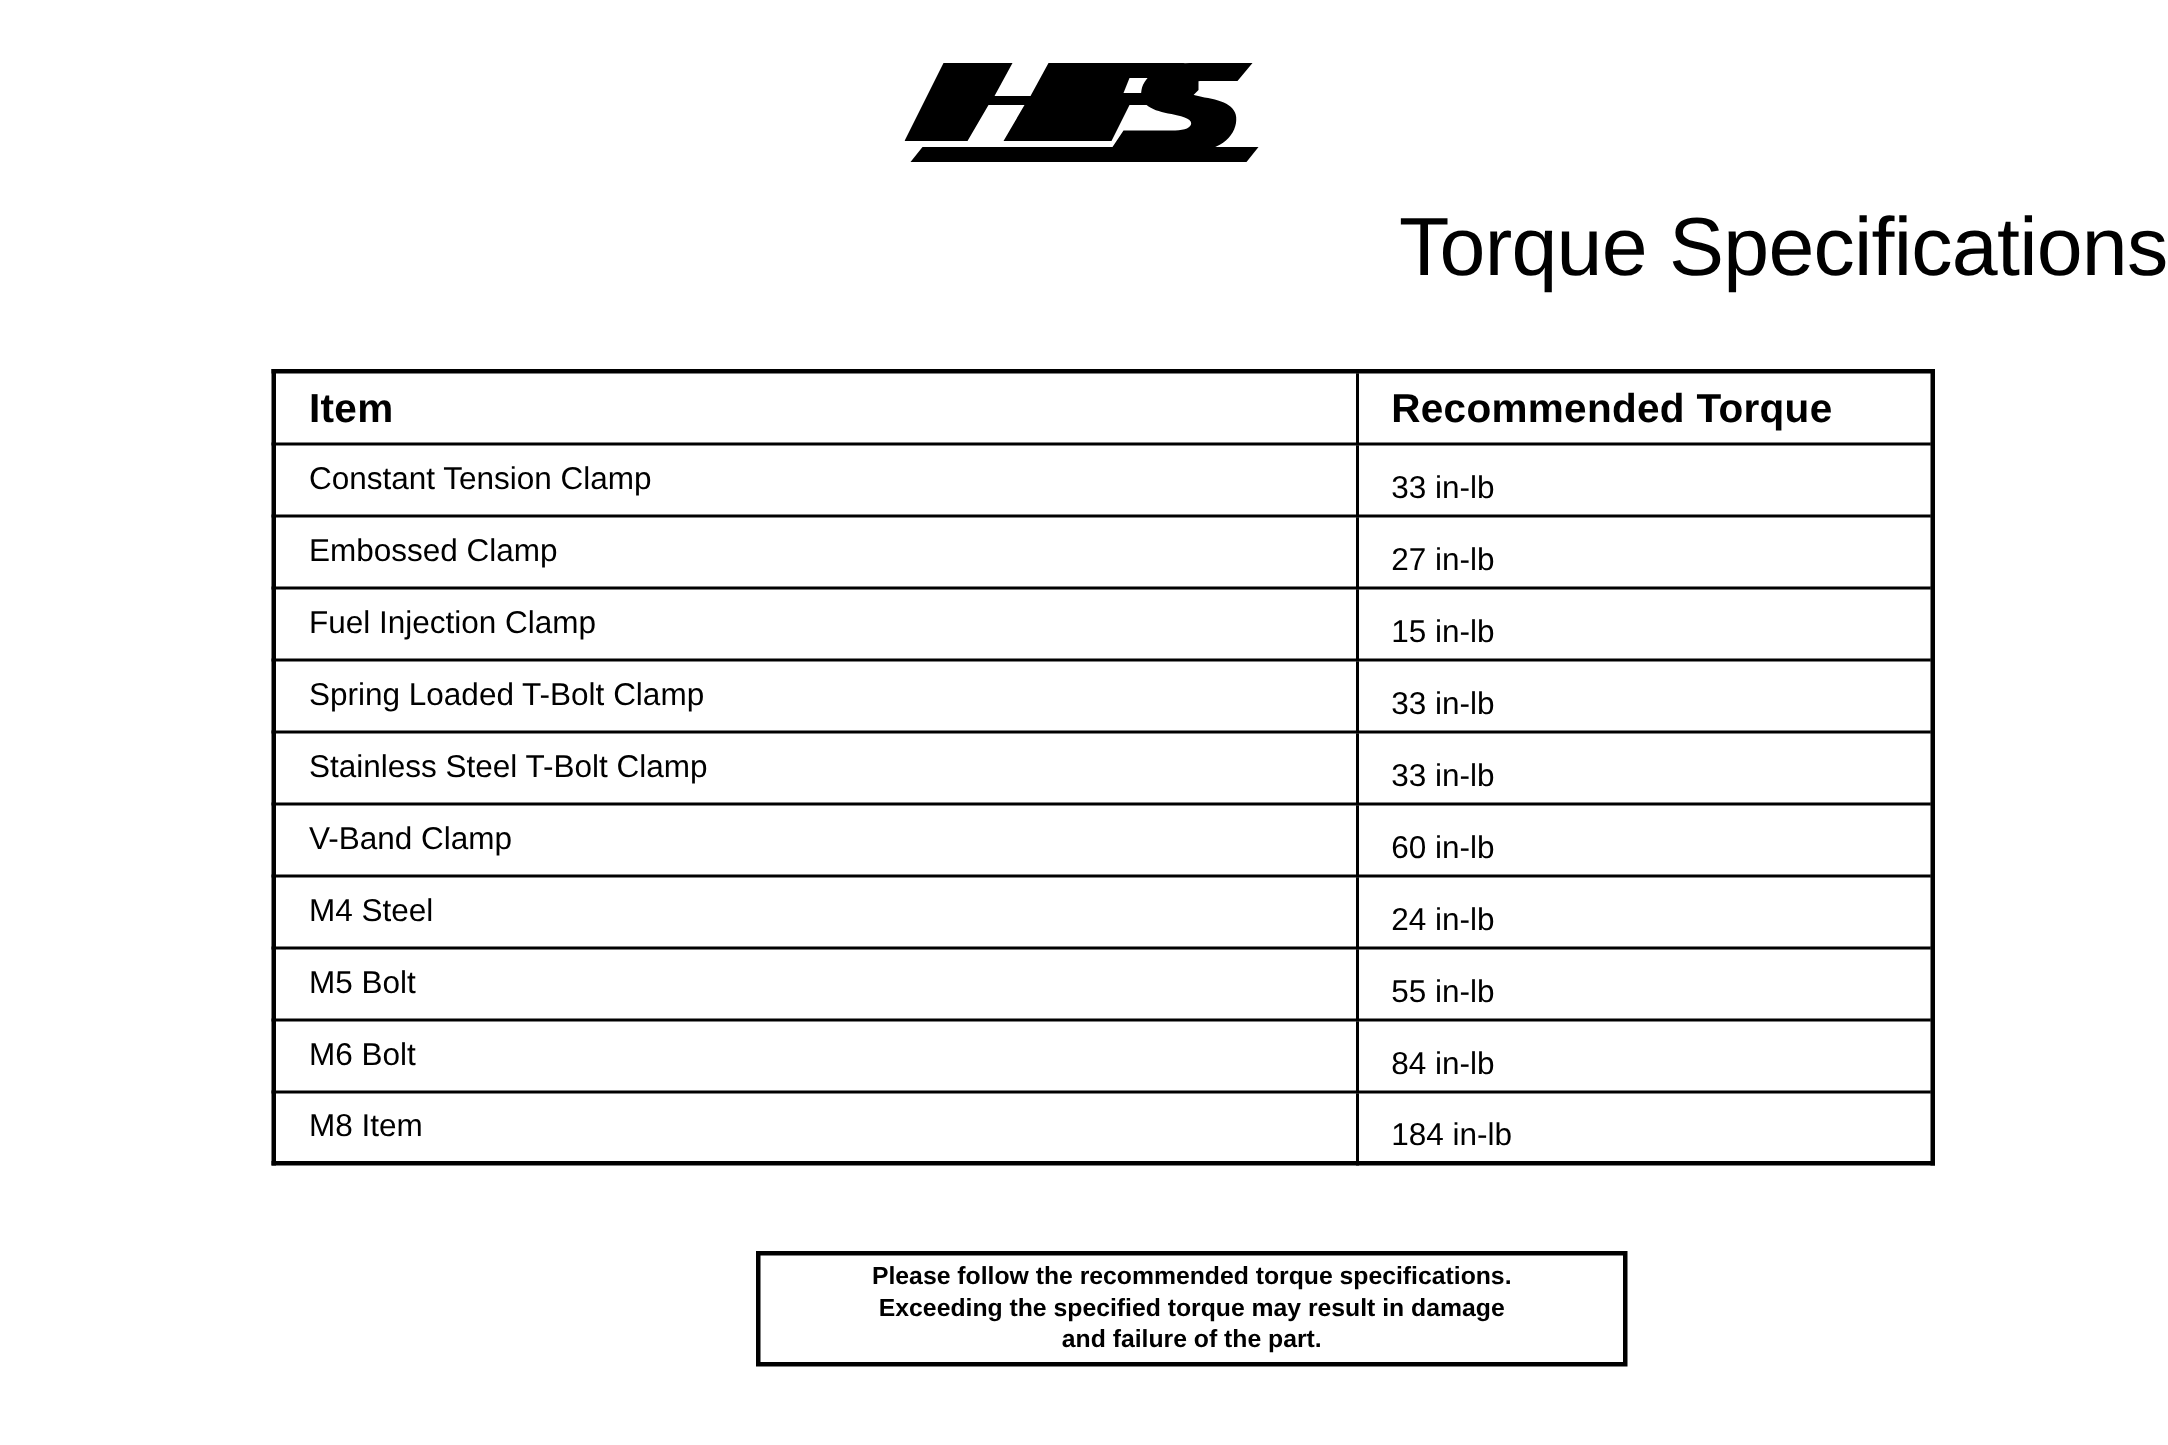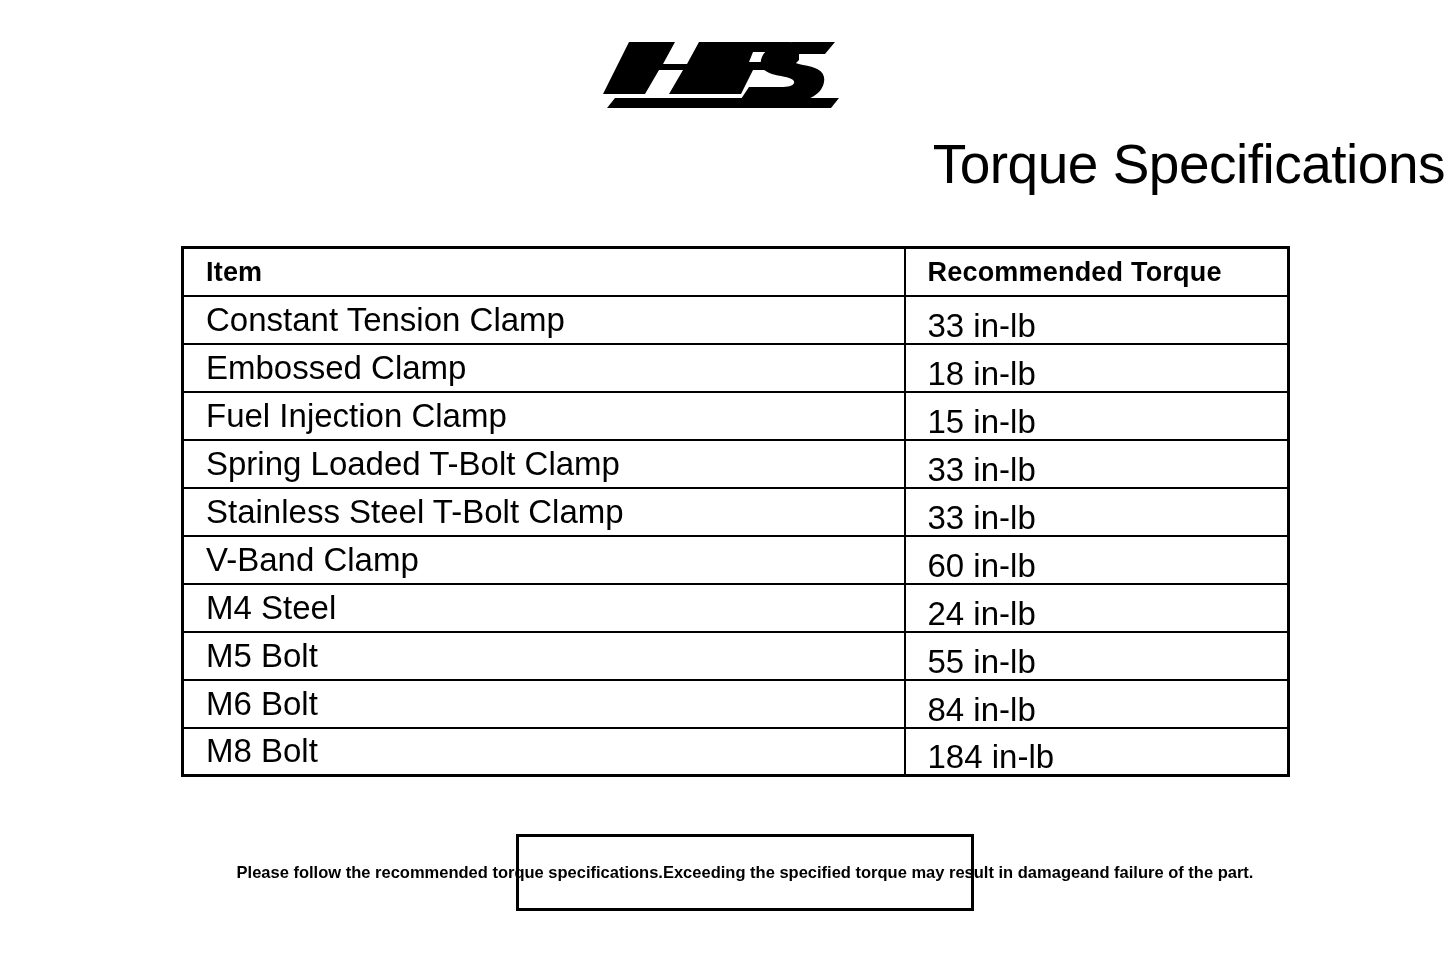--- a/index.html
+++ b/index.html
@@ -59,49 +59,49 @@
   table.spec-table col.col-item { width: 722px; }
   table.spec-table col.col-torque { width: 384px; }
 
   table.spec-table th,
   table.spec-table td {
     border: 2px solid #000;
     height: 48px;
     padding: 0 0 0 22px;
     vertical-align: middle;
     text-align: left;
-    font-size: 33px;
+    font-size: 21px;
     font-weight: 400;
     line-height: 30px;
     white-space: nowrap;
     box-sizing: border-box;
   }
   table.spec-table thead th {
     font-weight: 700;
     font-size: 27px;
     letter-spacing: 0.2px;
   }
   table.spec-table td.torque-cell {
     padding-top: 12px;
   }
   table.spec-table tbody tr td.item-cell {
     padding-top: 0px;
   }
 
   
   #footer-note {
     position: absolute;
-    left: 516px;
+    left: 504px;
     top: 834px;
-    width: 458px;
+    width: 581px;
     height: 77px;
     border: 3px solid #000;
     box-sizing: border-box;
     display: flex;
-    flex-direction: row;
+    flex-direction: column;
     align-items: center;
     justify-content: center;
     padding: 0 8px;
   }
   #footer-note .note-line {
     font-size: 16.5px;
     font-weight: 700;
     line-height: 21px;
     text-align: center;
     white-space: nowrap;
@@ -143,21 +143,21 @@
         <th>Recommended Torque</th>
       </tr>
     </thead>
     <tbody id="spec-table-body">
         <tr>
           <td class="item-cell">Constant Tension Clamp</td>
           <td class="torque-cell">33 in-lb</td>
         </tr>
         <tr>
           <td class="item-cell">Embossed Clamp</td>
-          <td class="torque-cell">18 in-lb</td>
+          <td class="torque-cell">27 in-lb</td>
         </tr>
         <tr>
           <td class="item-cell">Fuel Injection Clamp</td>
           <td class="torque-cell">15 in-lb</td>
         </tr>
         <tr>
           <td class="item-cell">Spring Loaded T-Bolt Clamp</td>
           <td class="torque-cell">33 in-lb</td>
         </tr>
         <tr>
@@ -174,21 +174,21 @@
         </tr>
         <tr>
           <td class="item-cell">M5 Bolt</td>
           <td class="torque-cell">55 in-lb</td>
         </tr>
         <tr>
           <td class="item-cell">M6 Bolt</td>
           <td class="torque-cell">84 in-lb</td>
         </tr>
         <tr>
-          <td class="item-cell">M8 Bolt</td>
+          <td class="item-cell">M8 Item</td>
           <td class="torque-cell">184 in-lb</td>
         </tr>
       </tbody>
   </table>
 </div>
 
 <div id="footer-note">
   <div class="note-line">Please follow the recommended torque specifications.</div>
   <div class="note-line">Exceeding the specified torque may result in damage</div>
   <div class="note-line">and failure of the part.</div>

